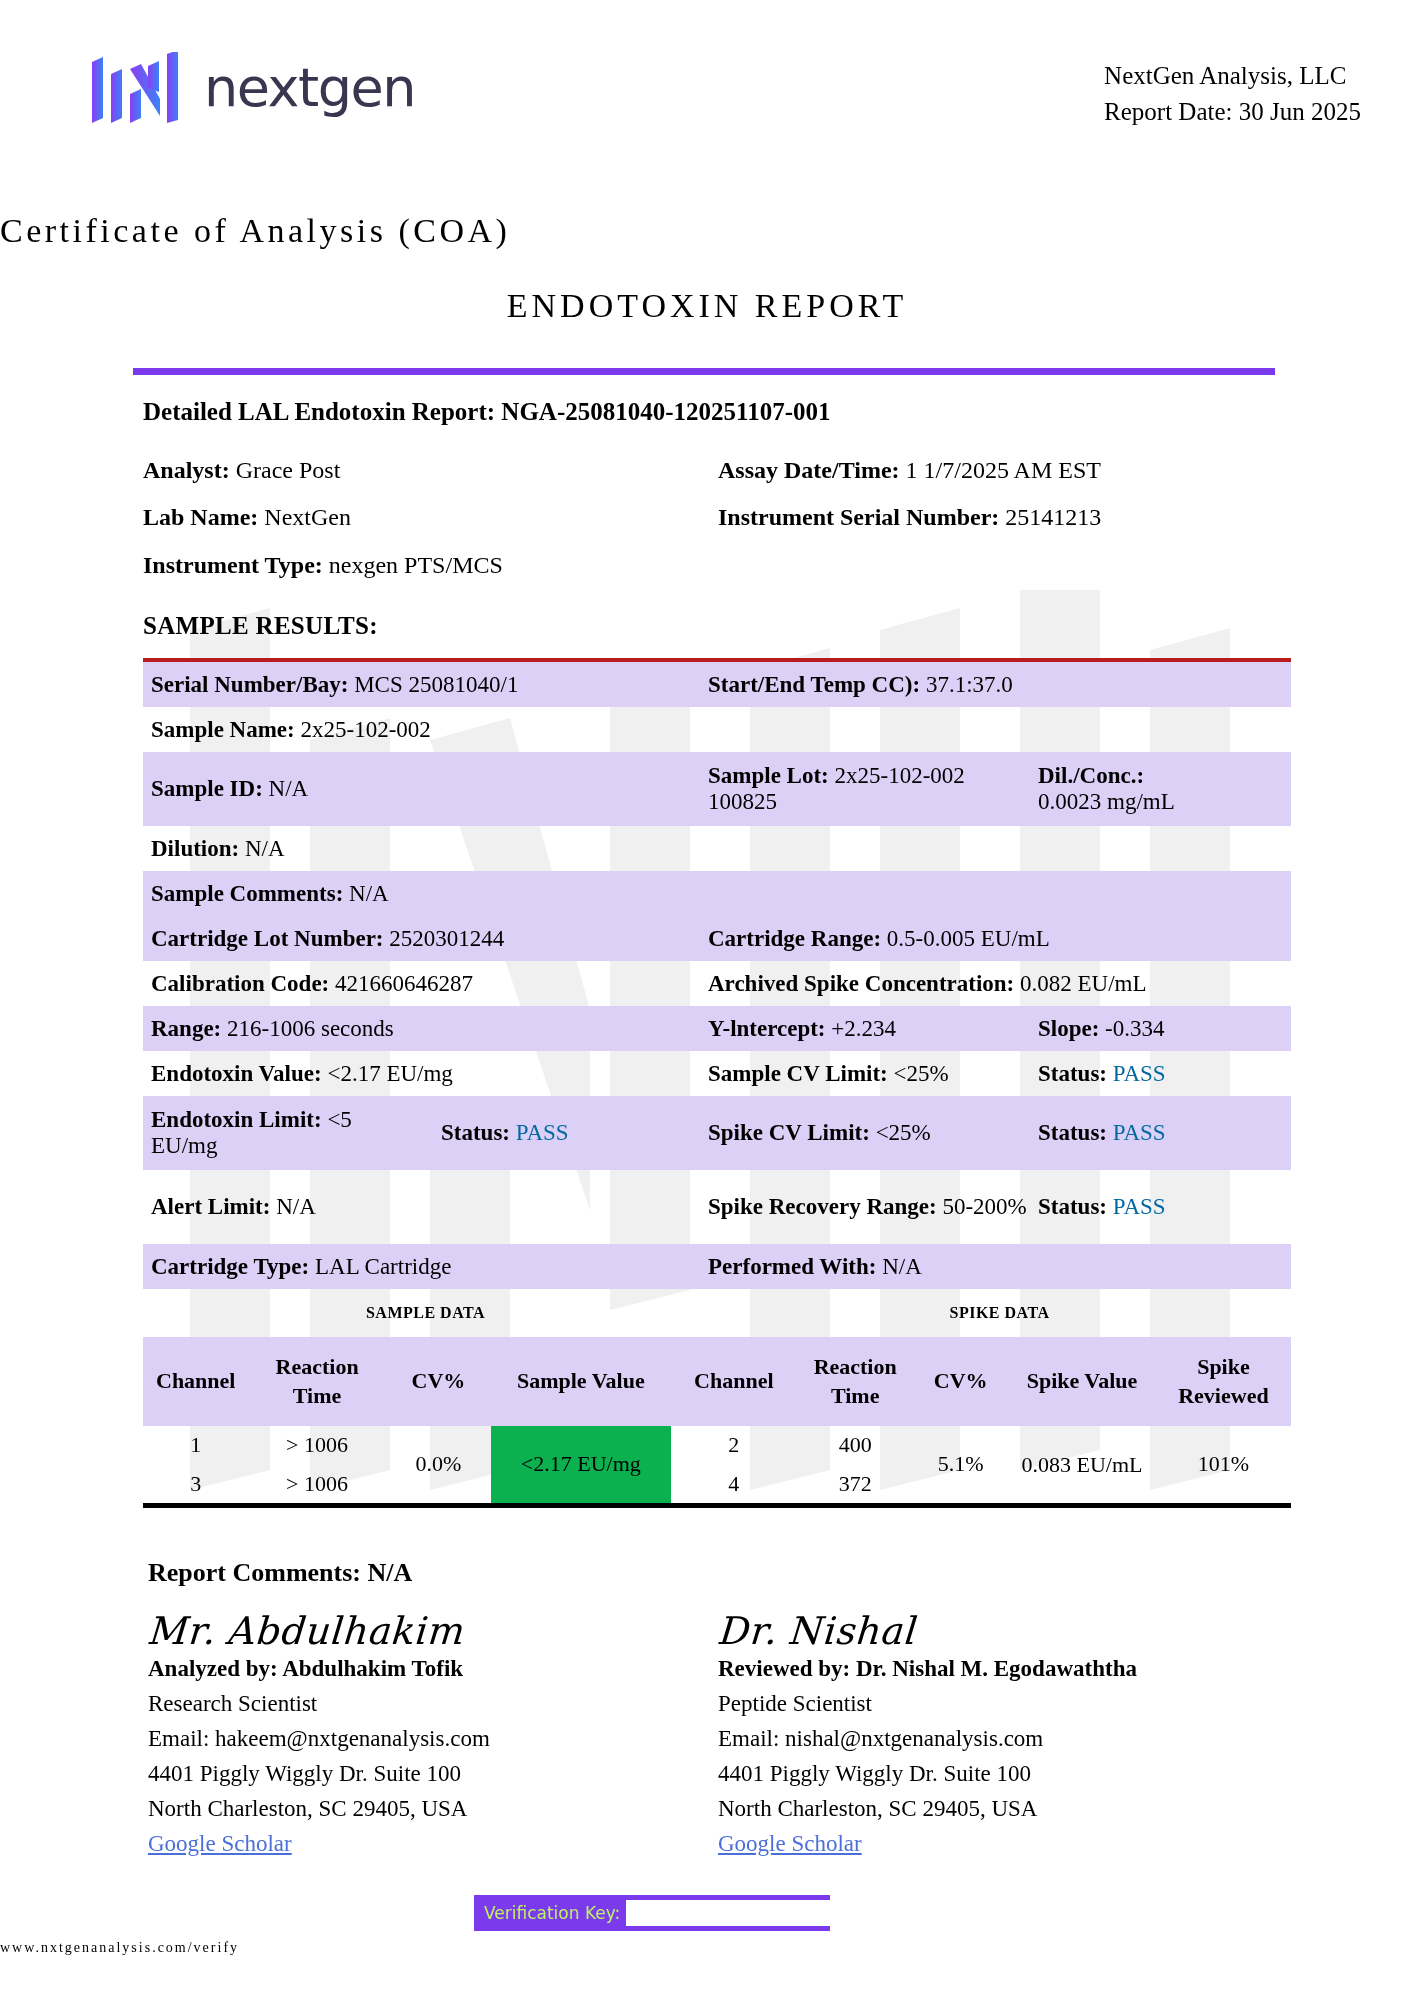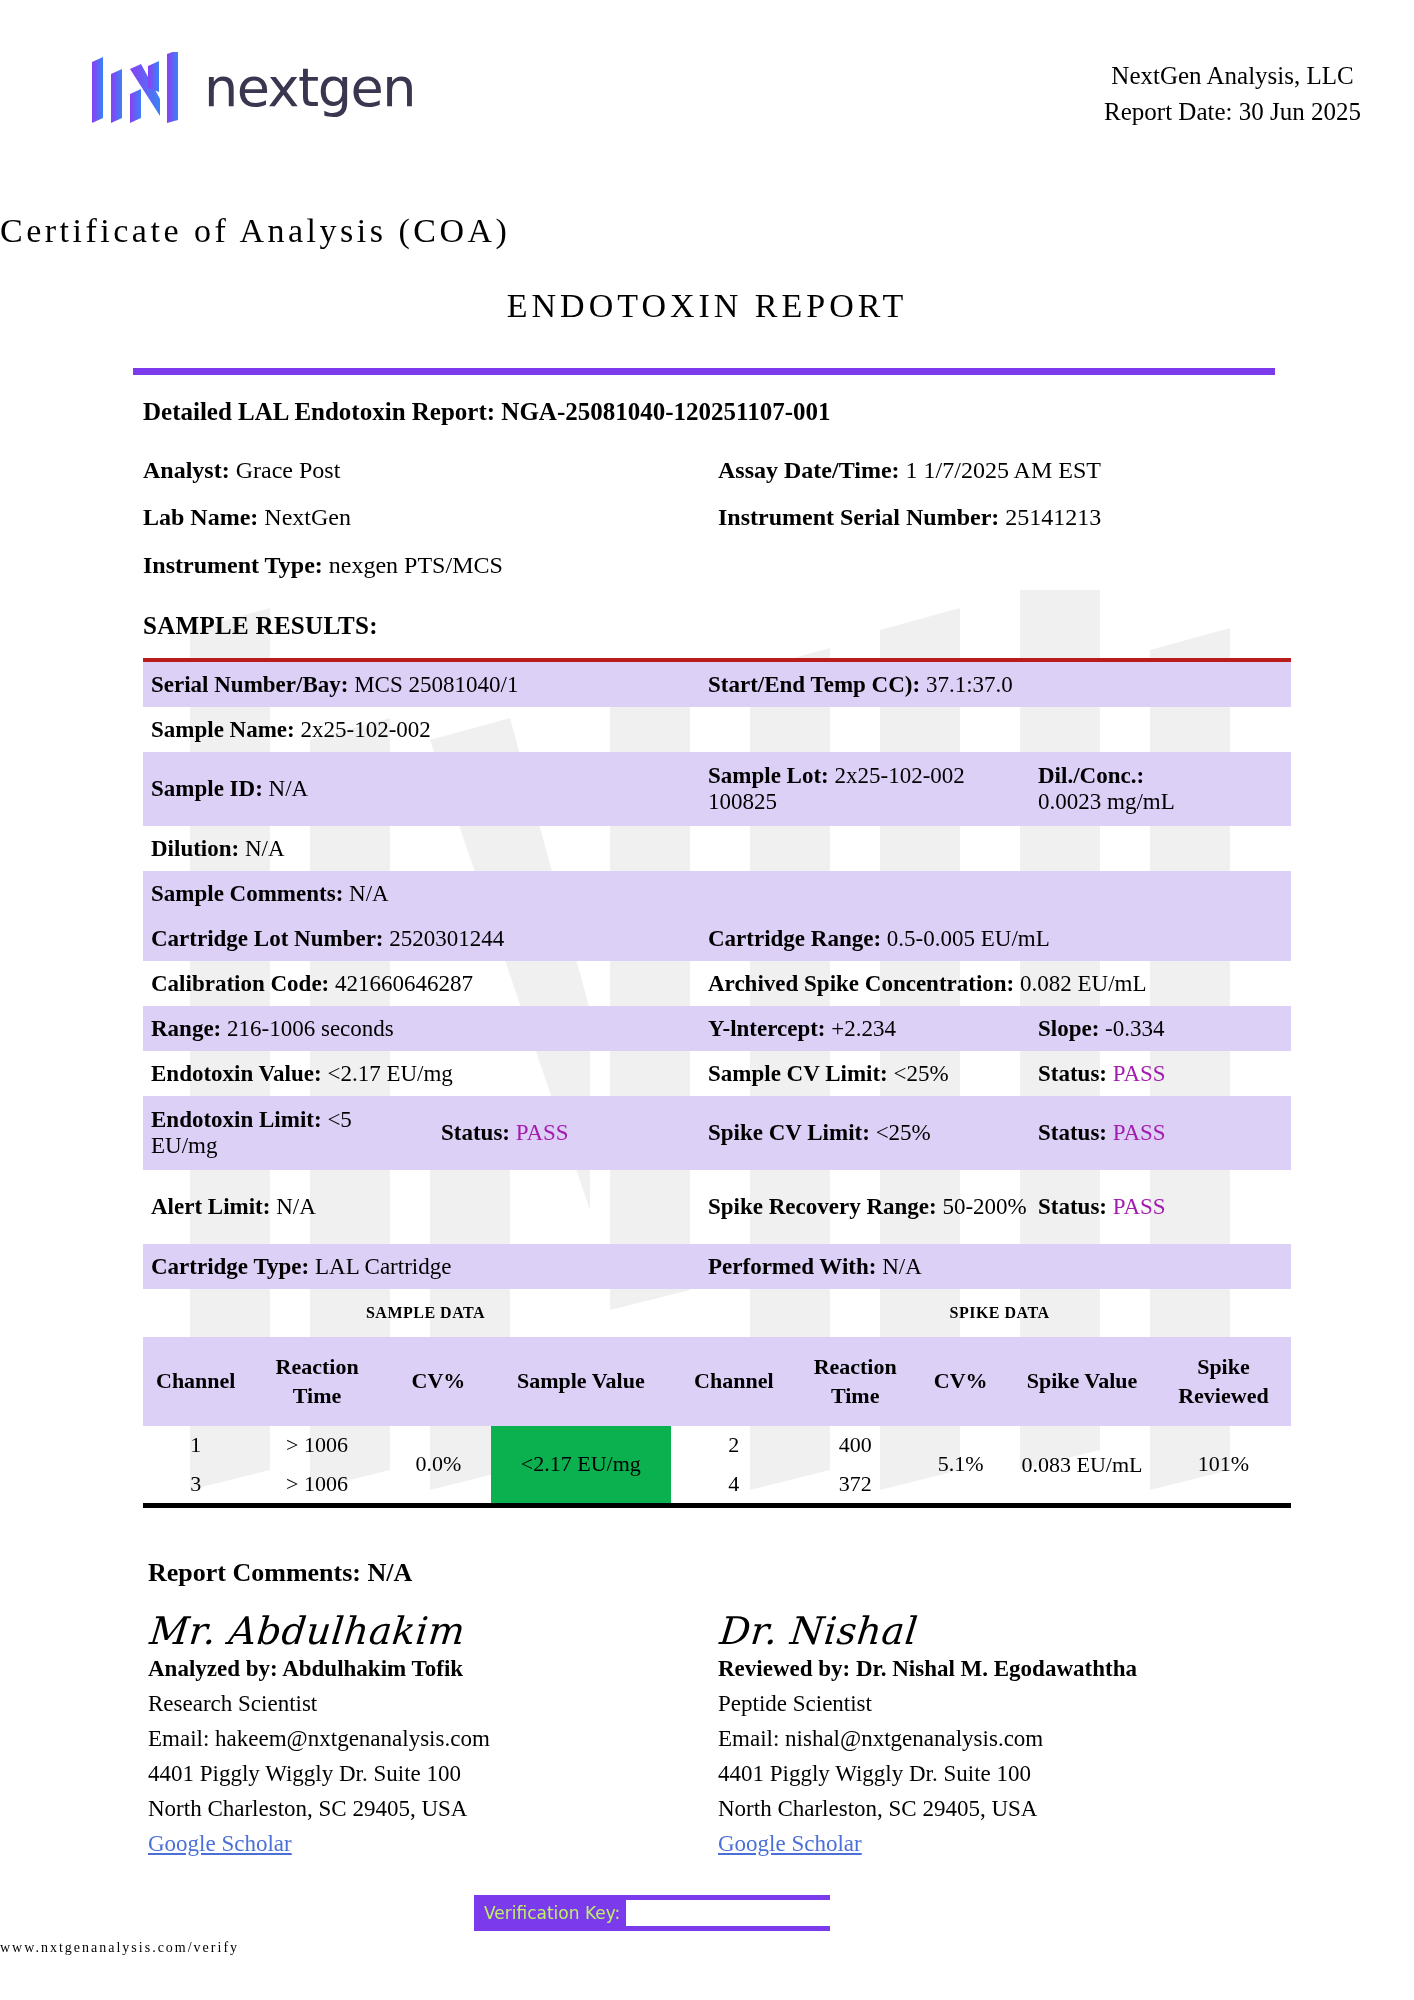--- a/index.html
+++ b/index.html
@@ -58,21 +58,21 @@
     font-size: 54px;
     font-weight: 500;
     letter-spacing: -1.5px;
     color: #3a3650;
     line-height: 1;
   }
   .hdr-right {
     position: absolute;
     right: 53px;
     top: 58px;
-    text-align: center;
+    text-align: left;
     font-size: 25px;
     line-height: 1.42;
   }
 
   
   .title-main {
     position: absolute;
     left: 0; right: 0;
     top: 212px;
     text-align: left;
@@ -141,21 +141,21 @@
     box-sizing: border-box;
     min-height: 45px;
     padding: 6px 0;
   }
   .row.shade { background: #ddd0f7; }
   .c-left  { width: 565px; padding-left: 8px; box-sizing: border-box; }
   .c-mid   { width: 330px; box-sizing: border-box; }
   .c-right { width: 253px; box-sizing: border-box; }
   .c-wide  { width: 583px; box-sizing: border-box; }
   .row b { font-weight: bold; }
-  .pass { color: #a21caf; }
+  .pass { color: #0369a1; }
 
   .tall { min-height: 74px; }
 
   
   .sec-row {
     display: flex;
     min-height: 48px;
     align-items: center;
     font-size: 16px;
     font-weight: bold;

